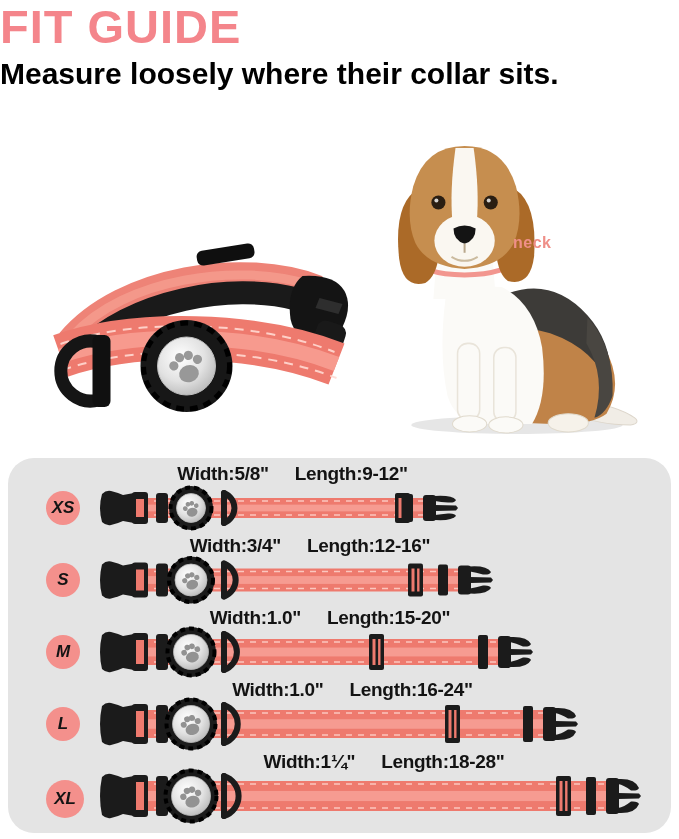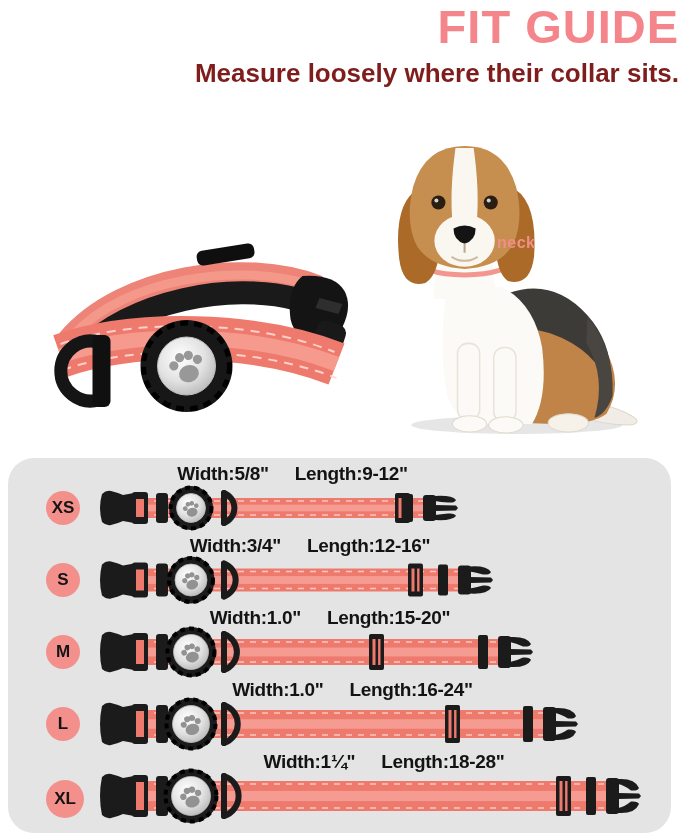--- a/index.html
+++ b/index.html
@@ -1,40 +1,40 @@
 <!DOCTYPE html>
 <html style="--title: #f4858b; --badge: #f4908c; --panel: #e4e4e4; --neck: #ef8f88;"><head>
 <meta charset="utf-8">
 <style>
   html,body{margin:0;padding:0;background:#fff;}
   .stage{
     position:relative;width:679px;height:839px;overflow:hidden;background:#fff;
     font-family:"Liberation Sans",sans-serif;
   }
-  .header{position:absolute;top:0;left:0;width:679px;text-align:right;}
+  .header{position:absolute;top:0;left:0;width:679px;text-align:left;}
   .page-title{
     margin:0;padding-top:1px;font-size:47px;line-height:52px;font-weight:800;
     letter-spacing:1px;color:var(--title,#f4858b);
   }
-  .subtitle{margin:4px 0 0 0;font-size:26px;line-height:33px;font-weight:700;color:#7f1d1d;}
+  .subtitle{margin:4px 0 0 0;font-size:30px;line-height:33px;font-weight:700;color:#000000;}
   .hero-collar-wrap{position:absolute;left:12px;top:214px;width:340px;height:228px;}
   .hero-dog-wrap{position:absolute;left:381px;top:136px;width:292px;height:302px;}
   .neck-label{
-    position:absolute;left:116px;top:98px;font-size:16px;font-weight:600;
+    position:absolute;left:132px;top:98px;font-size:16px;font-weight:600;
     color:var(--neck,#ef8f88);letter-spacing:.5px;
   }
   .size-panel{
     position:absolute;left:8px;top:458px;width:663px;height:375px;
     background:var(--panel,#e4e4e4);border-radius:26px;box-sizing:border-box;padding-top:6px;
   }
   .size-row{position:relative;height:72px;}
   .size-badge{
     position:absolute;left:38px;border-radius:50%;background:var(--badge,#f4908c);
     display:flex;align-items:center;justify-content:center;
-    font-size:17px;font-weight:700;color:#141414;
+    font-size:17px;font-weight:700;color:#141414;font-style:italic;
   }
   .collar-col{position:absolute;left:88px;top:0;display:flex;flex-direction:column;align-items:center;}
   .dims{
     height:20px;line-height:20px;display:flex;gap:26px;white-space:nowrap;
     font-size:19px;font-weight:700;color:#131313;letter-spacing:-0.3px;
     transform:translateX(14px);
   }
   .collar-svg{margin-top:-4px;display:block;}
 </style>
 </head>

